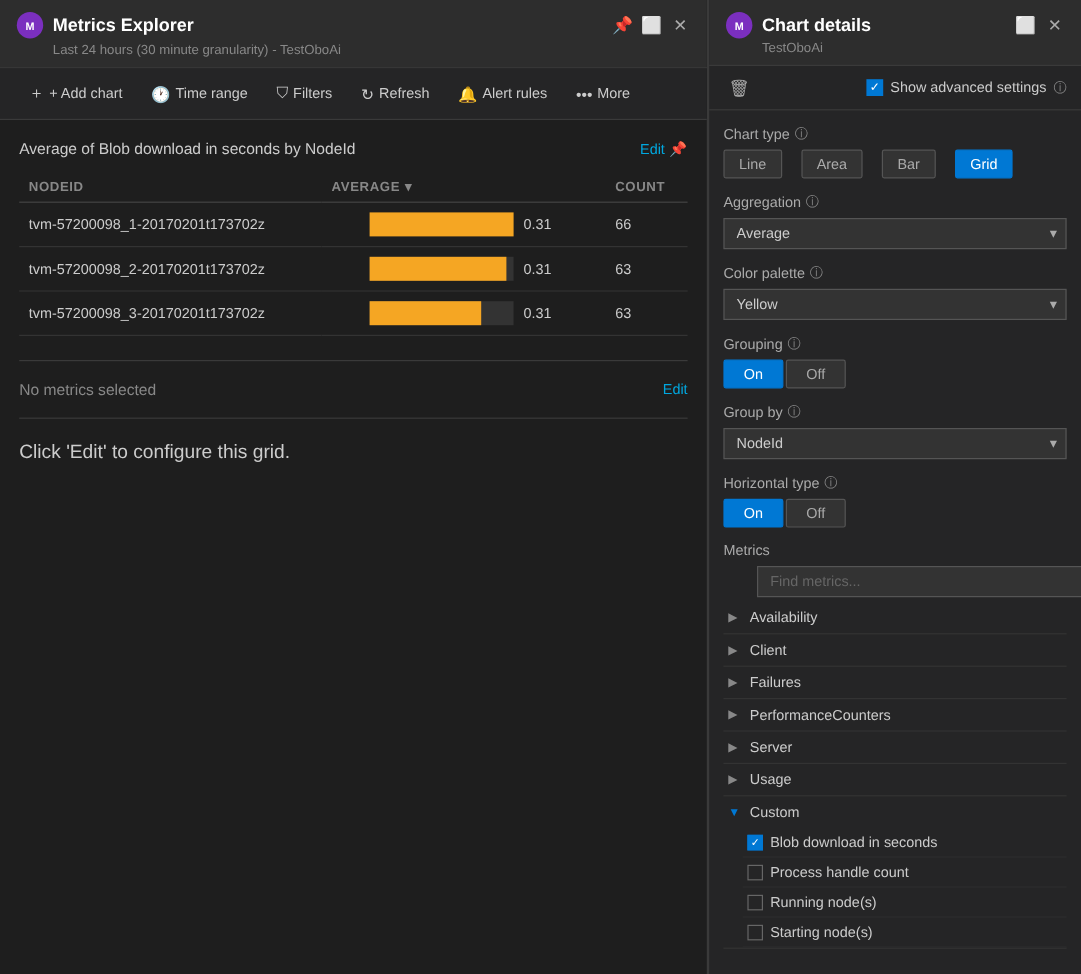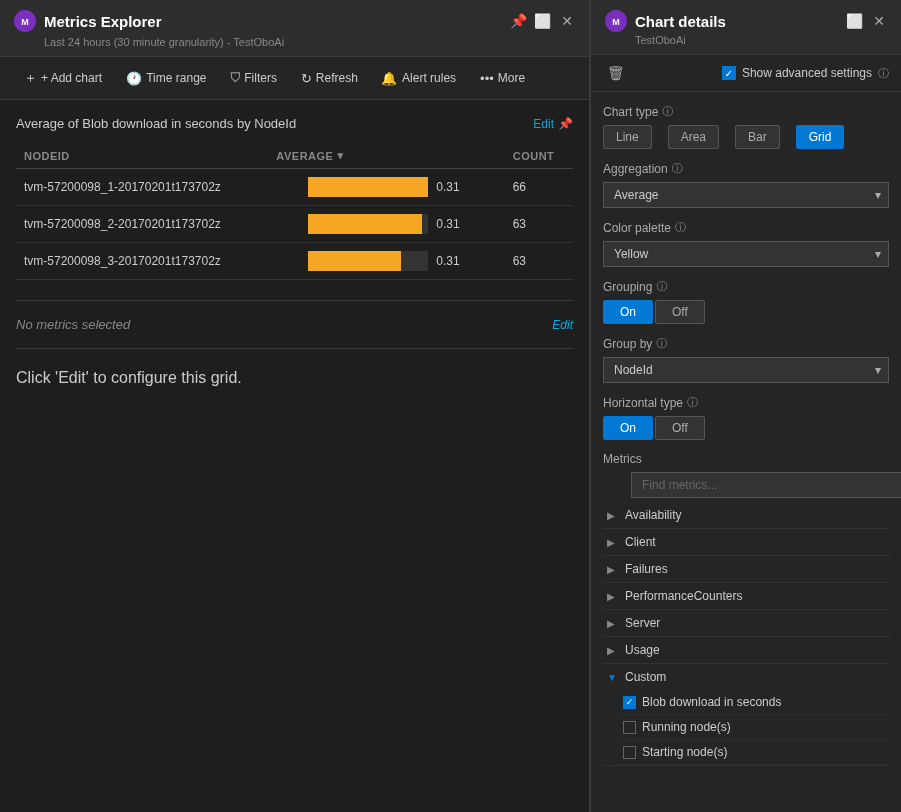--- a/index.html
+++ b/index.html
@@ -197,23 +197,22 @@
       margin: 16px 0;
     }
 
     .no-metrics-section {
       margin-bottom: 16px;
     }
 
     .no-metrics-header {
       display: flex;
       justify-content: space-between;
-      align-items: flex-end;
+      align-items: flex-start;
       margin-bottom: 8px;
-      font-style: italic;
     }
 
     .no-metrics-text {
       color: #888;
       font-size: 13px;
     }
 
     .configure-text {
       color: #888;
       font-size: 16px;
@@ -788,20 +787,26 @@
             <ul class="sub-items">
               <li>
                 <div class="sub-item-row">
                   <div class="checkbox-checked">✓</div>
                   <span>Blob download in seconds</span>
                 </div>
               </li>
               <li>
                 <div class="sub-item-row">
                   <div class="checkbox-empty"></div>
+                  <span>Process handle count</span>
+                </div>
+              </li>
+              <li>
+                <div class="sub-item-row">
+                  <div class="checkbox-empty"></div>
                   <span>Running node(s)</span>
                 </div>
               </li>
               <li>
                 <div class="sub-item-row">
                   <div class="checkbox-empty"></div>
                   <span>Starting node(s)</span>
                 </div>
               </li>
             </ul>

